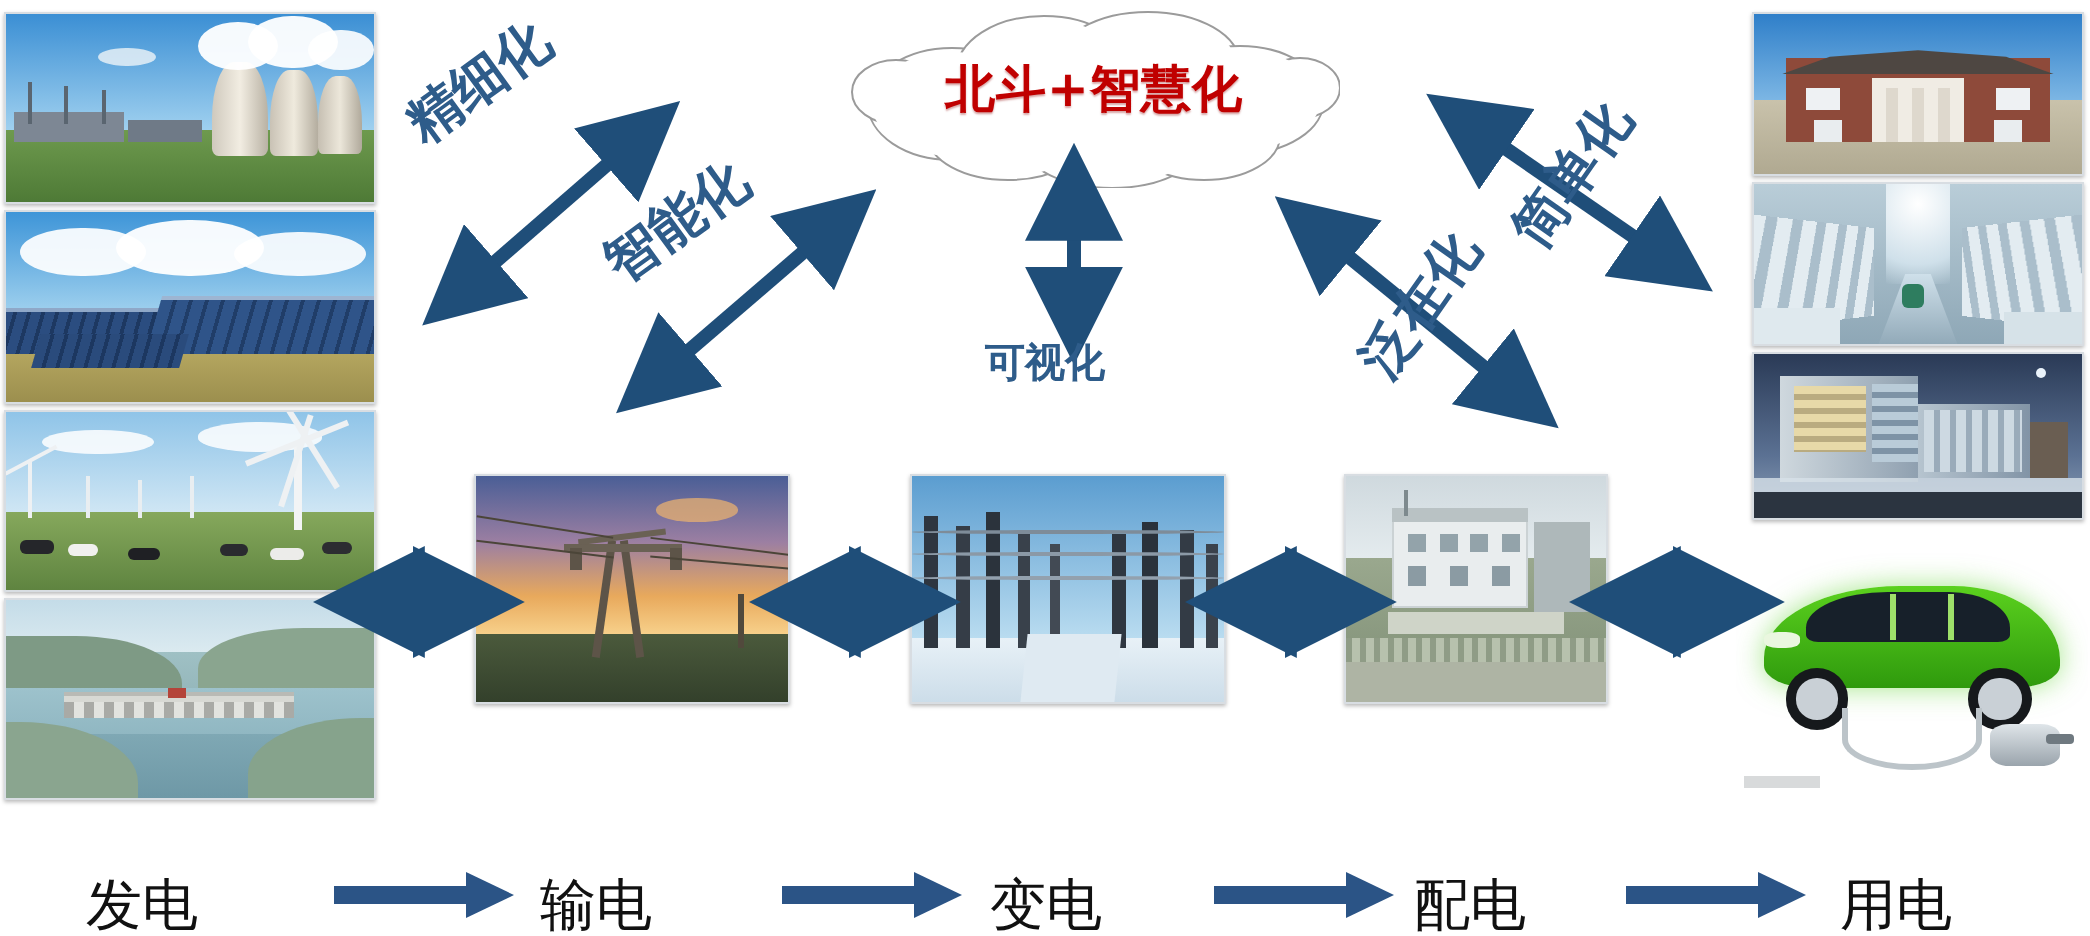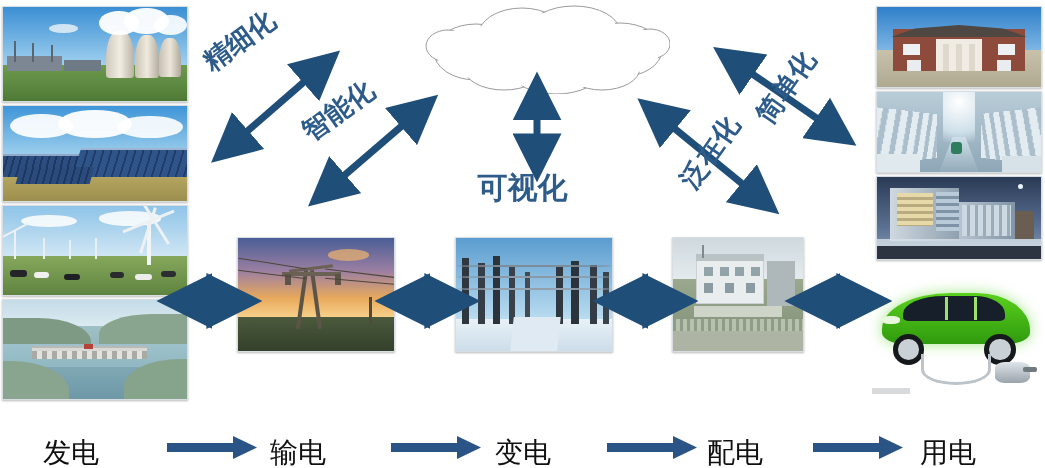--- a/index.html
+++ b/index.html
@@ -63,21 +63,21 @@
     color:#2E5C8A;
     font-family:"DejaVu Sans","Liberation Sans",sans-serif;
     white-space:nowrap;
   }
   #lbl-jingxi  { left:196px; top:50px;  transform:rotate(-36deg); transform-origin:left top; }
   #lbl-zhineng { left:295px; top:120px; transform:rotate(-36deg); transform-origin:left top; }
   #lbl-jiandan { left:748px; top:110px; transform:rotate(-55deg); transform-origin:left top; }
   #lbl-fanzai  { left:672px; top:175px; transform:rotate(-55deg); transform-origin:left top; }
   #lbl-keshi   {
     left:0; right:0; top:168px; text-align:center;
-    font-size:30px; font-weight:bold; color:#2E5C8A;
+    font-size:20px; font-weight:bold; color:#2E5C8A;
     position:absolute;
     font-family:"DejaVu Sans","Liberation Sans",sans-serif;
   }
 
   
   .slabel {
     position:absolute; top:434px;
     font-size:28px; color:#111;
     font-family:"DejaVu Sans","Liberation Sans",sans-serif;
     white-space:nowrap;
@@ -301,20 +301,21 @@
         <ellipse cx="98" cy="34" rx="42" ry="26"></ellipse>
         <ellipse cx="150" cy="30" rx="44" ry="24"></ellipse>
         <ellipse cx="196" cy="48" rx="40" ry="25"></ellipse>
         <ellipse cx="80" cy="66" rx="38" ry="20"></ellipse>
         <ellipse cx="132" cy="70" rx="42" ry="20"></ellipse>
         <ellipse cx="178" cy="66" rx="36" ry="20"></ellipse>
         <ellipse cx="24" cy="44" rx="20" ry="14"></ellipse>
         <ellipse cx="226" cy="42" rx="18" ry="13"></ellipse>
       </g>
     </svg>
+    <div id="cloud-text">北斗+智慧化</div>
   </div>
 
   <svg id="arrows" width="1045" height="468" viewBox="0 0 1045 468">
     <defs>
       <marker id="hd" markerWidth="7" markerHeight="7" refX="3.2" refY="3.5" orient="auto" markerUnits="strokeWidth">
         <path d="M0,0 L7,3.5 L0,7 z" fill="#1F4E79"></path>
       </marker>
       <marker id="tl" markerWidth="7" markerHeight="7" refX="3.8" refY="3.5" orient="auto-start-reverse" markerUnits="strokeWidth">
         <path d="M0,0 L7,3.5 L0,7 z" fill="#1F4E79"></path>
       </marker>

